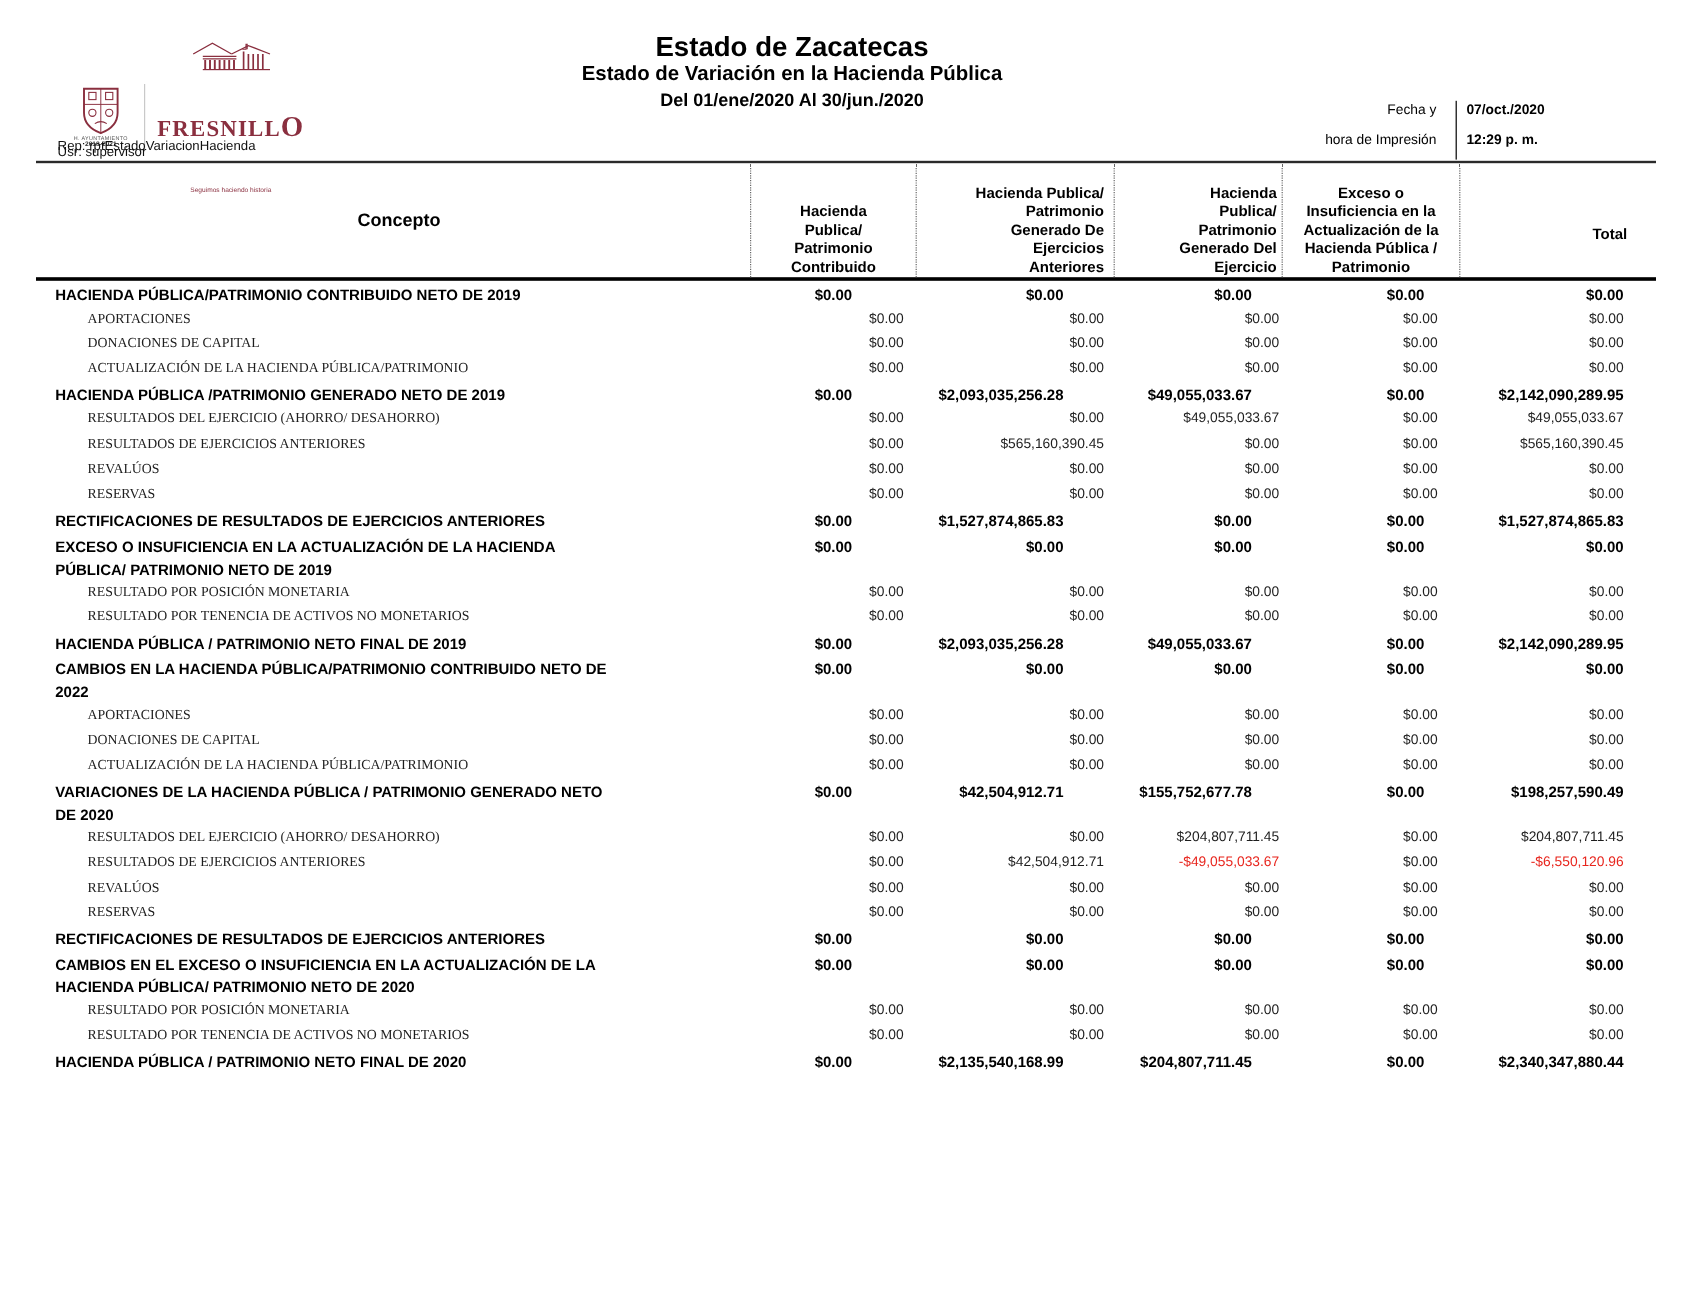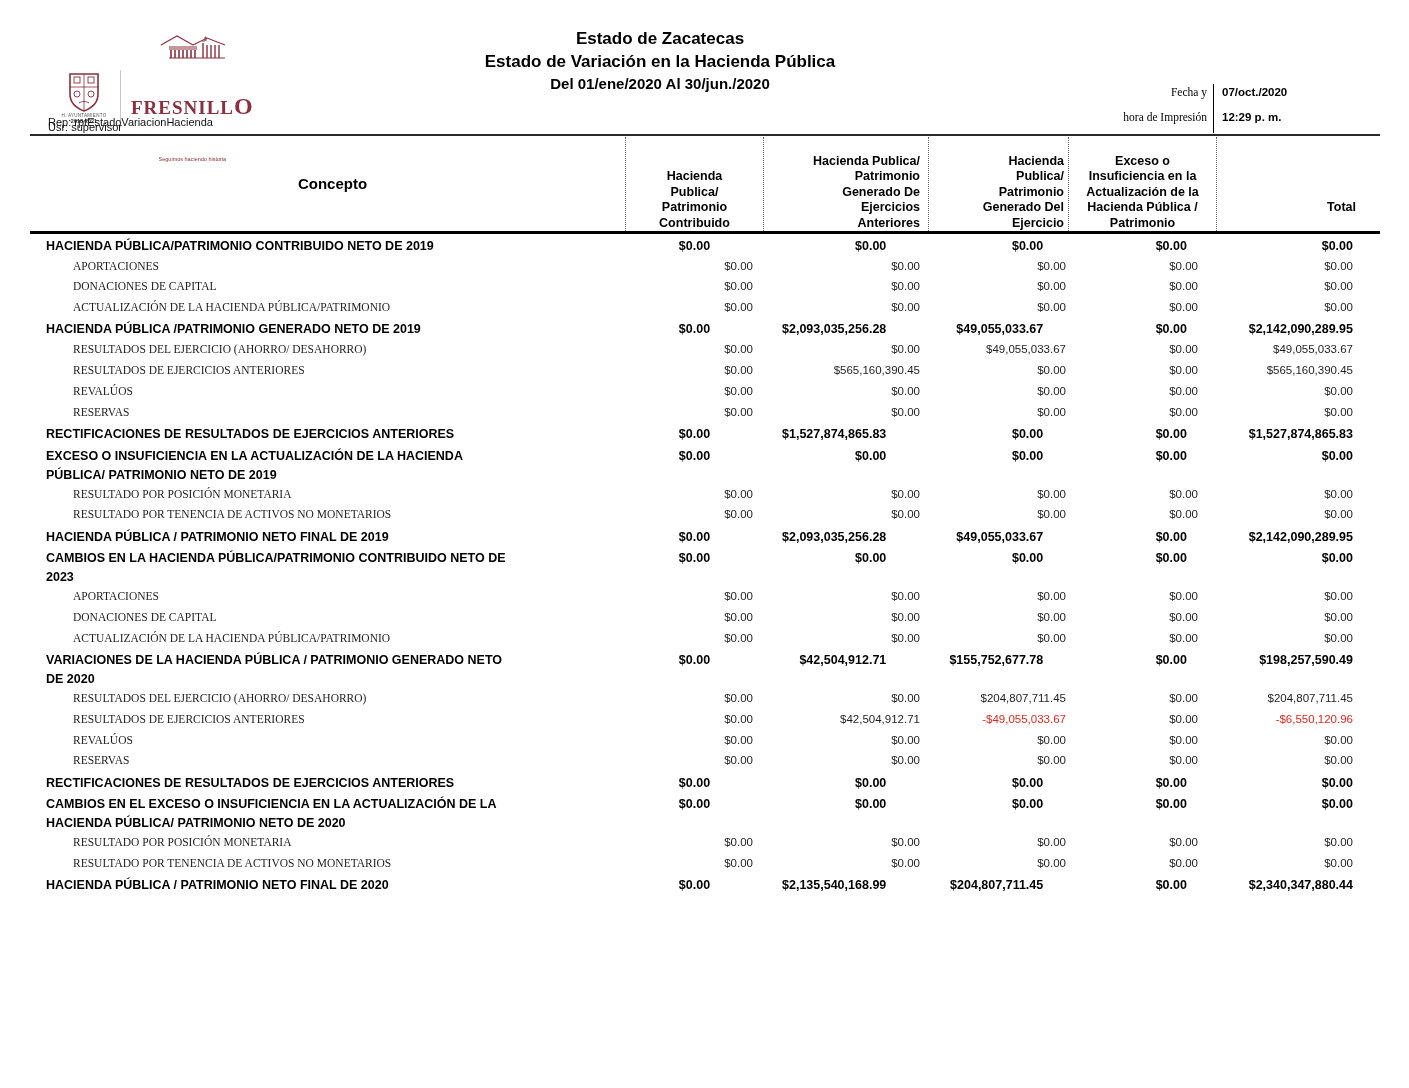--- a/index.html
+++ b/index.html
@@ -19,27 +19,27 @@
   .shield-sub2 { font-size: 5.5px; color: #333; font-weight: bold; }
   .logo-divider { width: 1px; height: 56px; background: #c9c9c9; }
   .fres-box { display: flex; flex-direction: column; align-items: center; gap: 39px; }
   .fres-name { font-family: "Liberation Serif", serif; color: var(--brand, #8a2f3f); font-size: 19px; letter-spacing: 1px; line-height: 17px; font-weight: bold; }
   .fres-name .bigO { font-size: 24px; }
   .fres-tag { font-size: 5.5px; color: var(--brand, #8a2f3f); margin-top: 1px; }
 
   
   .title-block { position: absolute; left: 360px; top: 28px; width: 600px; text-align: center; }
   .t1 { font-size: 23px; font-weight: bold; line-height: 26px; }
-  .t2 { font-size: 17px; font-weight: bold; line-height: 22px; }
+  .t2 { font-size: 23px; font-weight: bold; line-height: 22px; }
   .t3 { font-size: 17px; font-weight: bold; line-height: 23px; }
   .t4 { font-size: 15px; font-weight: bold; line-height: 22px; }
 
   
   .print-info { position: absolute; left: 1050px; top: 86px; width: 340px; font-size: 11.5px; }
-  .pi-labels { position: absolute; right: 183px; top: 0; text-align: right; font-family: Liberation Serif, serif; }
+  .pi-labels { position: absolute; right: 193px; top: 0; text-align: right; }
   .pi-labels div:first-child { margin-bottom: 13px; }
   .pi-vline { position: absolute; left: 163px; top: -2px; width: 1px; height: 49px; background: #000; }
   .pi-values { position: absolute; left: 172px; top: 0; text-align: left; font-weight: bold; }
   .pi-values div:first-child { margin-bottom: 13px; }
 
   
   .rep-line, .usr-line { position: absolute; left: 48px; font-size: 11px; color: #111; white-space: nowrap; }
   .rep-line { top: 116px; }
   .usr-line { top: 121px; }
 
@@ -50,21 +50,21 @@
   
   .table-wrap { position: absolute; left: 40px; top: 137px; width: 1330px; }
   .thead { display: flex; height: 94px; align-items: stretch; }
   .hcell { font-size: 12.5px; font-weight: bold; line-height: 15.5px; white-space: pre-line;
            display: flex; flex-direction: column; justify-content: flex-end; padding-bottom: 0; }
   .hc0 { width: 585px; justify-content: center; text-align: center; font-size: 15px; padding-bottom: 0; }
   .hc1 { width: 138px; text-align: center; border-left: 1px dotted #666; }
   .hc2 { width: 165px; text-align: right;  border-left: 1px dotted #666; padding-right: 8px; }
   .hc3 { width: 140px; text-align: right;  border-left: 1px dotted #666; padding-right: 4px; }
   .hc4 { width: 148px; text-align: center; border-left: 1px dotted #666; }
-  .hc5 { width: 154px; text-align: right;  border-left: 1px dotted #666; padding-right: 14px; padding-bottom: 16px; }
+  .hc5 { width: 154px; text-align: right;  border-left: 1px dotted #666; padding-right: 14px; padding-bottom: 28px; }
 
   .tbody { padding-top: 3px; }
   .trow { display: flex; align-items: flex-start; }
   .trow .concept { width: 585px; white-space: pre-line; }
   .trow .val { text-align: right; }
   .trow .c1 { width: 138px; padding-right: 10px; }
   .trow .c2 { width: 165px; padding-right: 8px; }
   .trow .c3 { width: 140px; padding-right: 2px; }
   .trow .c4 { width: 148px; padding-right: 18px; }
   .trow .c5 { width: 154px; padding-right: 17px; }
@@ -273,21 +273,21 @@
       <div class="trow section">
         <div class="cell concept">HACIENDA PÚBLICA / PATRIMONIO NETO FINAL DE 2019</div>
         <div class="cell val c1">$0.00</div>
         <div class="cell val c2">$2,093,035,256.28</div>
         <div class="cell val c3">$49,055,033.67</div>
         <div class="cell val c4">$0.00</div>
         <div class="cell val c5">$2,142,090,289.95</div>
       </div>
       <div class="trow section l2">
         <div class="cell concept">CAMBIOS EN LA HACIENDA PÚBLICA/PATRIMONIO CONTRIBUIDO NETO DE
-2023</div>
+2022</div>
         <div class="cell val c1">$0.00</div>
         <div class="cell val c2">$0.00</div>
         <div class="cell val c3">$0.00</div>
         <div class="cell val c4">$0.00</div>
         <div class="cell val c5">$0.00</div>
       </div>
       <div class="trow item">
         <div class="cell concept">APORTACIONES</div>
         <div class="cell val c1">$0.00</div>
         <div class="cell val c2">$0.00</div>

